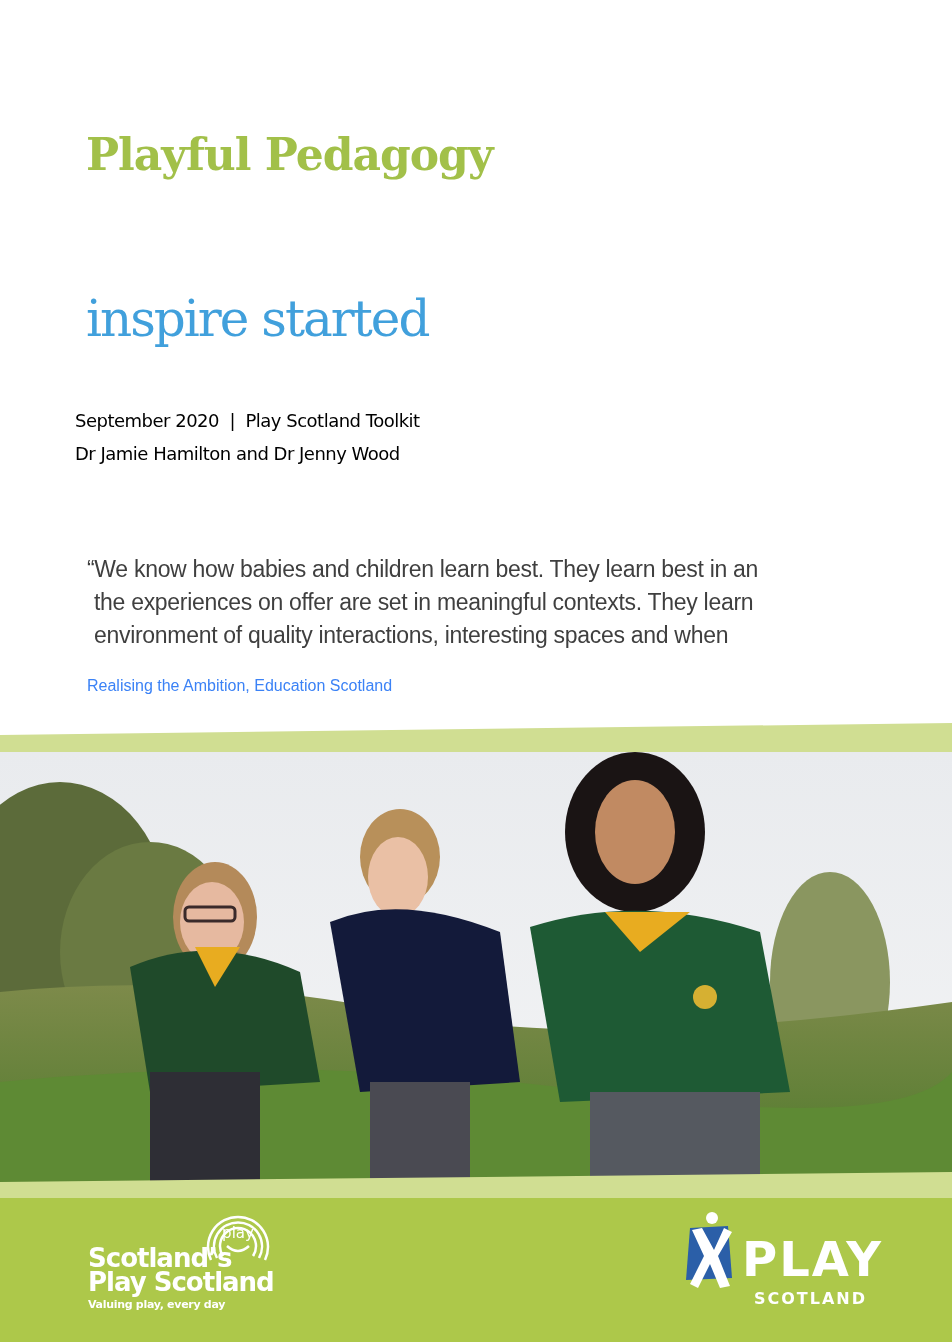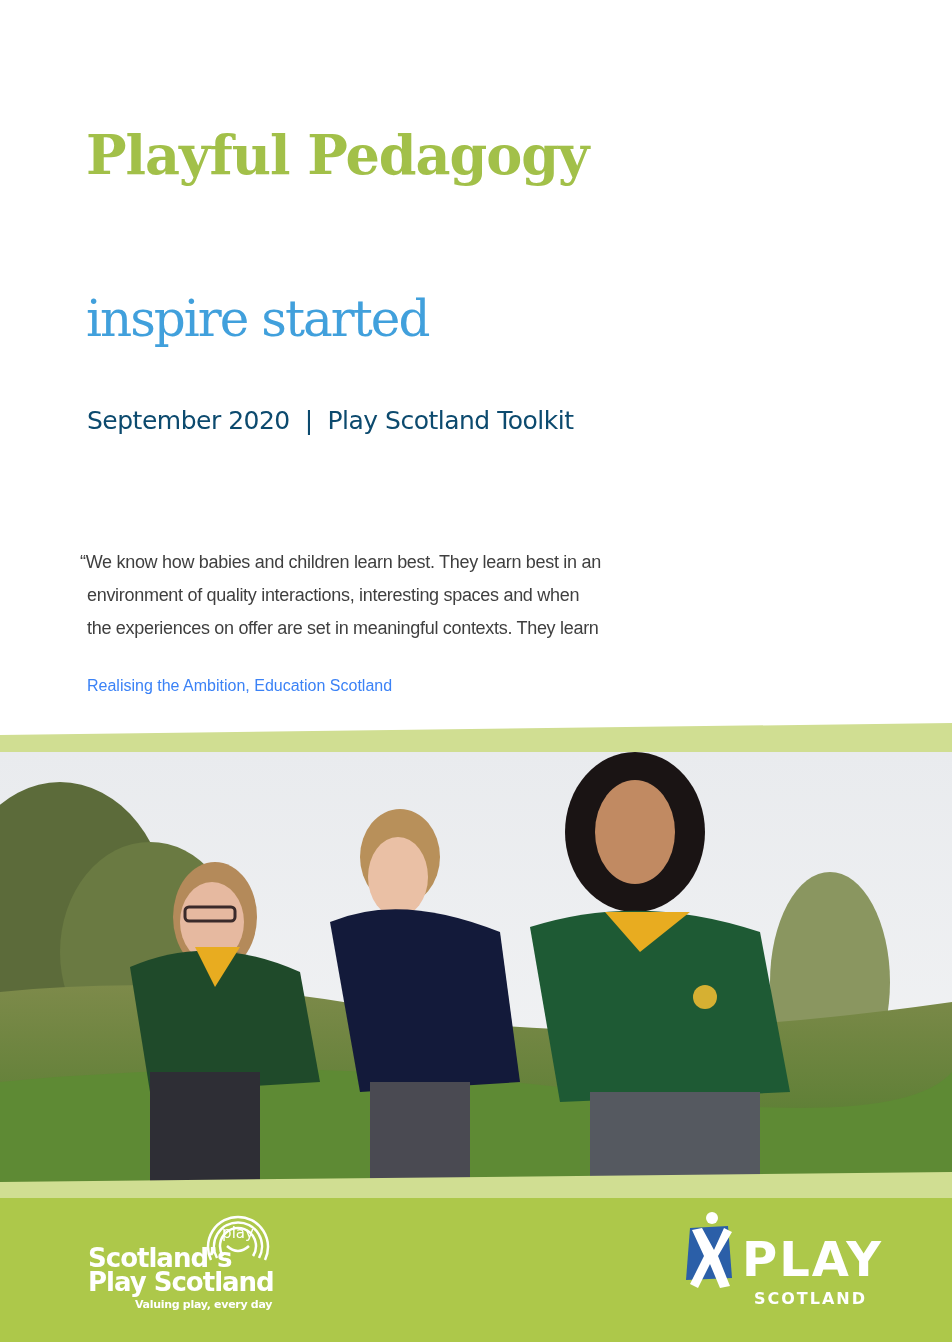--- a/index.html
+++ b/index.html
@@ -1,56 +1,57 @@
 <!DOCTYPE html>
 <html><head>
 <meta charset="utf-8">
 <style>
   html, body { margin:0; padding:0; }
   body { width:952px; height:1342px; background:#ffffff; position:relative; overflow:hidden;
          font-family:"DejaVu Sans", sans-serif; }
   .title { position:absolute; left:86px; top:120px; margin:0; font-family:"DejaVu Serif", serif;
-           font-weight:bold; font-size:54px; letter-spacing:-1px; color:#a2c049; line-height:70px; }
+           font-weight:bold; font-size:44px; letter-spacing:-1px; color:#a2c049; line-height:70px; }
   .subtitle { position:absolute; left:86px; top:232px; margin:0; font-family:"DejaVu Serif", serif;
               font-weight:normal; font-size:50px; letter-spacing:-2px; color:#41a0dc; line-height:58px; }
-  .meta { position:absolute; left:87px; top:404px; font-family:"DejaVu Sans", sans-serif; font-size:25px;
-          color:#0c4a6e; line-height:33px; letter-spacing:-0.5px; }
+  .meta { position:absolute; left:75px; top:404px; font-family:"DejaVu Sans", sans-serif; font-size:18px;
+          color:#000000; line-height:33px; letter-spacing:-0.5px; }
   .quote { position:absolute; left:80px; top:546px; width:700px; font-family:"Liberation Sans", sans-serif;
-           font-size:18px; color:#3f3f3f; line-height:33px; letter-spacing:-0.3px; margin:0; }
+           font-size:23px; color:#3f3f3f; line-height:33px; letter-spacing:-0.3px; margin:7px; }
   .quote p { margin:0; padding-left:7px; }
   .quote p:first-child { padding-left:0; }
   .source { position:absolute; left:87px; top:677px; font-family:"Liberation Sans", sans-serif; font-size:16px; color:#3b82f6; }
   .band-top { position:absolute; left:0; top:720px; width:952px; height:60px; }
   .photo { position:absolute; left:0; top:752px; width:952px; height:430px; overflow:hidden; }
   .footer { position:absolute; left:0; top:1170px; width:952px; height:172px; }
   .logo-left { position:absolute; left:88px; top:1198px; width:200px; height:125px; }
   .logo-left .l1 { position:absolute; left:0; top:48px; font-family:"DejaVu Sans", sans-serif; font-weight:bold;
                    font-size:26px; color:#fff; letter-spacing:-1px; line-height:24px; }
   .logo-left .l3 { position:absolute; left:0; top:100px; font-family:"DejaVu Sans", sans-serif; font-weight:bold;
-                   font-size:11px; color:#fff; letter-spacing:-0.3px;margin-left:47px; }
+                   font-size:11px; color:#fff; letter-spacing:-0.3px; }
   .logo-right { position:absolute; left:684px; top:1208px; width:220px; height:110px; }
 </style>
 </head>
 <body>
 
 <h1 class="title">Playful Pedagogy</h1>
 
 <h2 class="subtitle">
   <br>
   <span>inspire started</span>
 </h2>
 
 <div class="meta">
   <div style="white-space:pre">September 2020  |  Play Scotland Toolkit</div>
+  <div>Dr Jamie Hamilton and Dr Jenny Wood</div>
 </div>
 
 <blockquote class="quote">
   <p>“We know how babies and children learn best. They learn best in an</p>
+  <p>the experiences on offer are set in meaningful contexts. They learn</p>
   <p>environment of quality interactions, interesting spaces and when</p>
-  <p>the experiences on offer are set in meaningful contexts. They learn</p>
 </blockquote>
 <div class="source">Realising the Ambition, Education Scotland</div>
 
 <svg class="band-top" viewBox="0 0 952 60" preserveAspectRatio="none">
   <polygon points="0,15 952,3 952,60 0,60" fill="#d0de92"></polygon>
 </svg>
 
 <div class="photo" title="">
   <svg width="952" height="430" viewBox="0 0 952 430">
     <defs>

